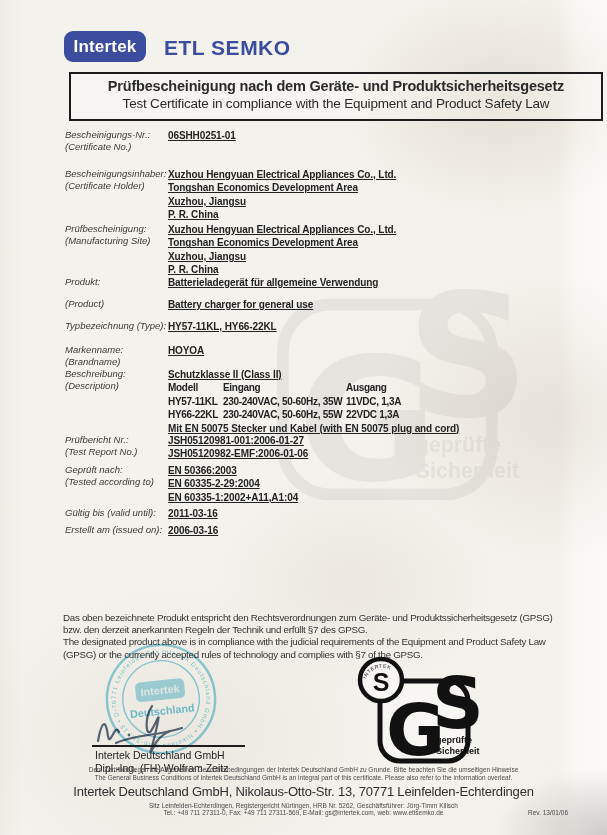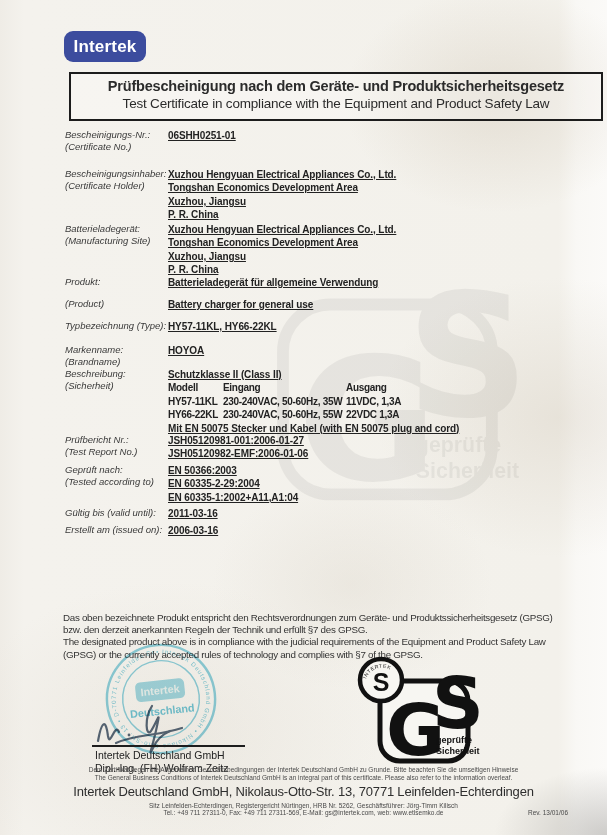--- a/index.html
+++ b/index.html
@@ -55,20 +55,21 @@
     <rect x="24" y="28" width="88" height="80" rx="20" fill="none" stroke="#111" stroke-width="5"></rect>
     <text x="30" y="102" font-size="72" font-weight="bold" font-family="DejaVu Sans, sans-serif" fill="#111">G</text>
     <text x="76" y="75" font-size="72" font-weight="bold" font-family="DejaVu Sans, sans-serif" fill="#111">S</text>
     <text x="80" y="90" font-size="9" font-weight="bold" fill="#111">geprüfte</text>
     <text x="80" y="101" font-size="9" font-weight="bold" fill="#111">Sicherheit</text>
   </svg>
 
   <div class="itk-badge">
     <span>Intertek</span>
   </div>
+  <div class="etl">ETL SEMKO</div>
 
   <div class="titlebox">
     <div class="t1">Prüfbescheinigung nach dem Geräte- und Produktsicherheitsgesetz</div>
     <div class="t2">Test Certificate in compliance with the Equipment and Product Safety Law</div>
   </div>
 
   <div class="row" style="top:129px">
     <div class="lbl">
       <div>Bescheinigungs-Nr.:</div>
       <div>(Certificate No.)</div>
@@ -86,21 +87,21 @@
     <div class="val">
       <div>Xuzhou Hengyuan Electrical Appliances Co., Ltd.</div>
       <div>Tongshan Economics Development Area</div>
       <div>Xuzhou, Jiangsu</div>
       <div>P. R. China</div>
     </div>
   </div>
 
   <div class="row" style="top:223px">
     <div class="lbl">
-      <div>Batterieladegerät:</div>
+      <div>Prüfbescheinigung:</div>
       <div>(Manufacturing Site)</div>
     </div>
     <div class="val">
       <div>Xuzhou Hengyuan Electrical Appliances Co., Ltd.</div>
       <div>Tongshan Economics Development Area</div>
       <div>Xuzhou, Jiangsu</div>
       <div>P. R. China</div>
     </div>
   </div>
 
@@ -137,21 +138,21 @@
       <div>(Brandname)</div>
     </div>
     <div class="val">
         <div>HOYOA</div>
       </div>
   </div>
 
   <div class="row" style="top:368px">
     <div class="lbl">
       <div>Beschreibung:</div>
-      <div>(Sicherheit)</div>
+      <div>(Description)</div>
     </div>
     <div class="val">
       <div>Schutzklasse II (Class II)</div>
       <div class="dtab">
         <span class="c-model">Modell</span>
         <span class="c-input">Eingang</span>
         <span class="c-output">Ausgang</span>
       </div>
       <div class="dtab">
         <span class="c-model">HY57-11KL</span>

